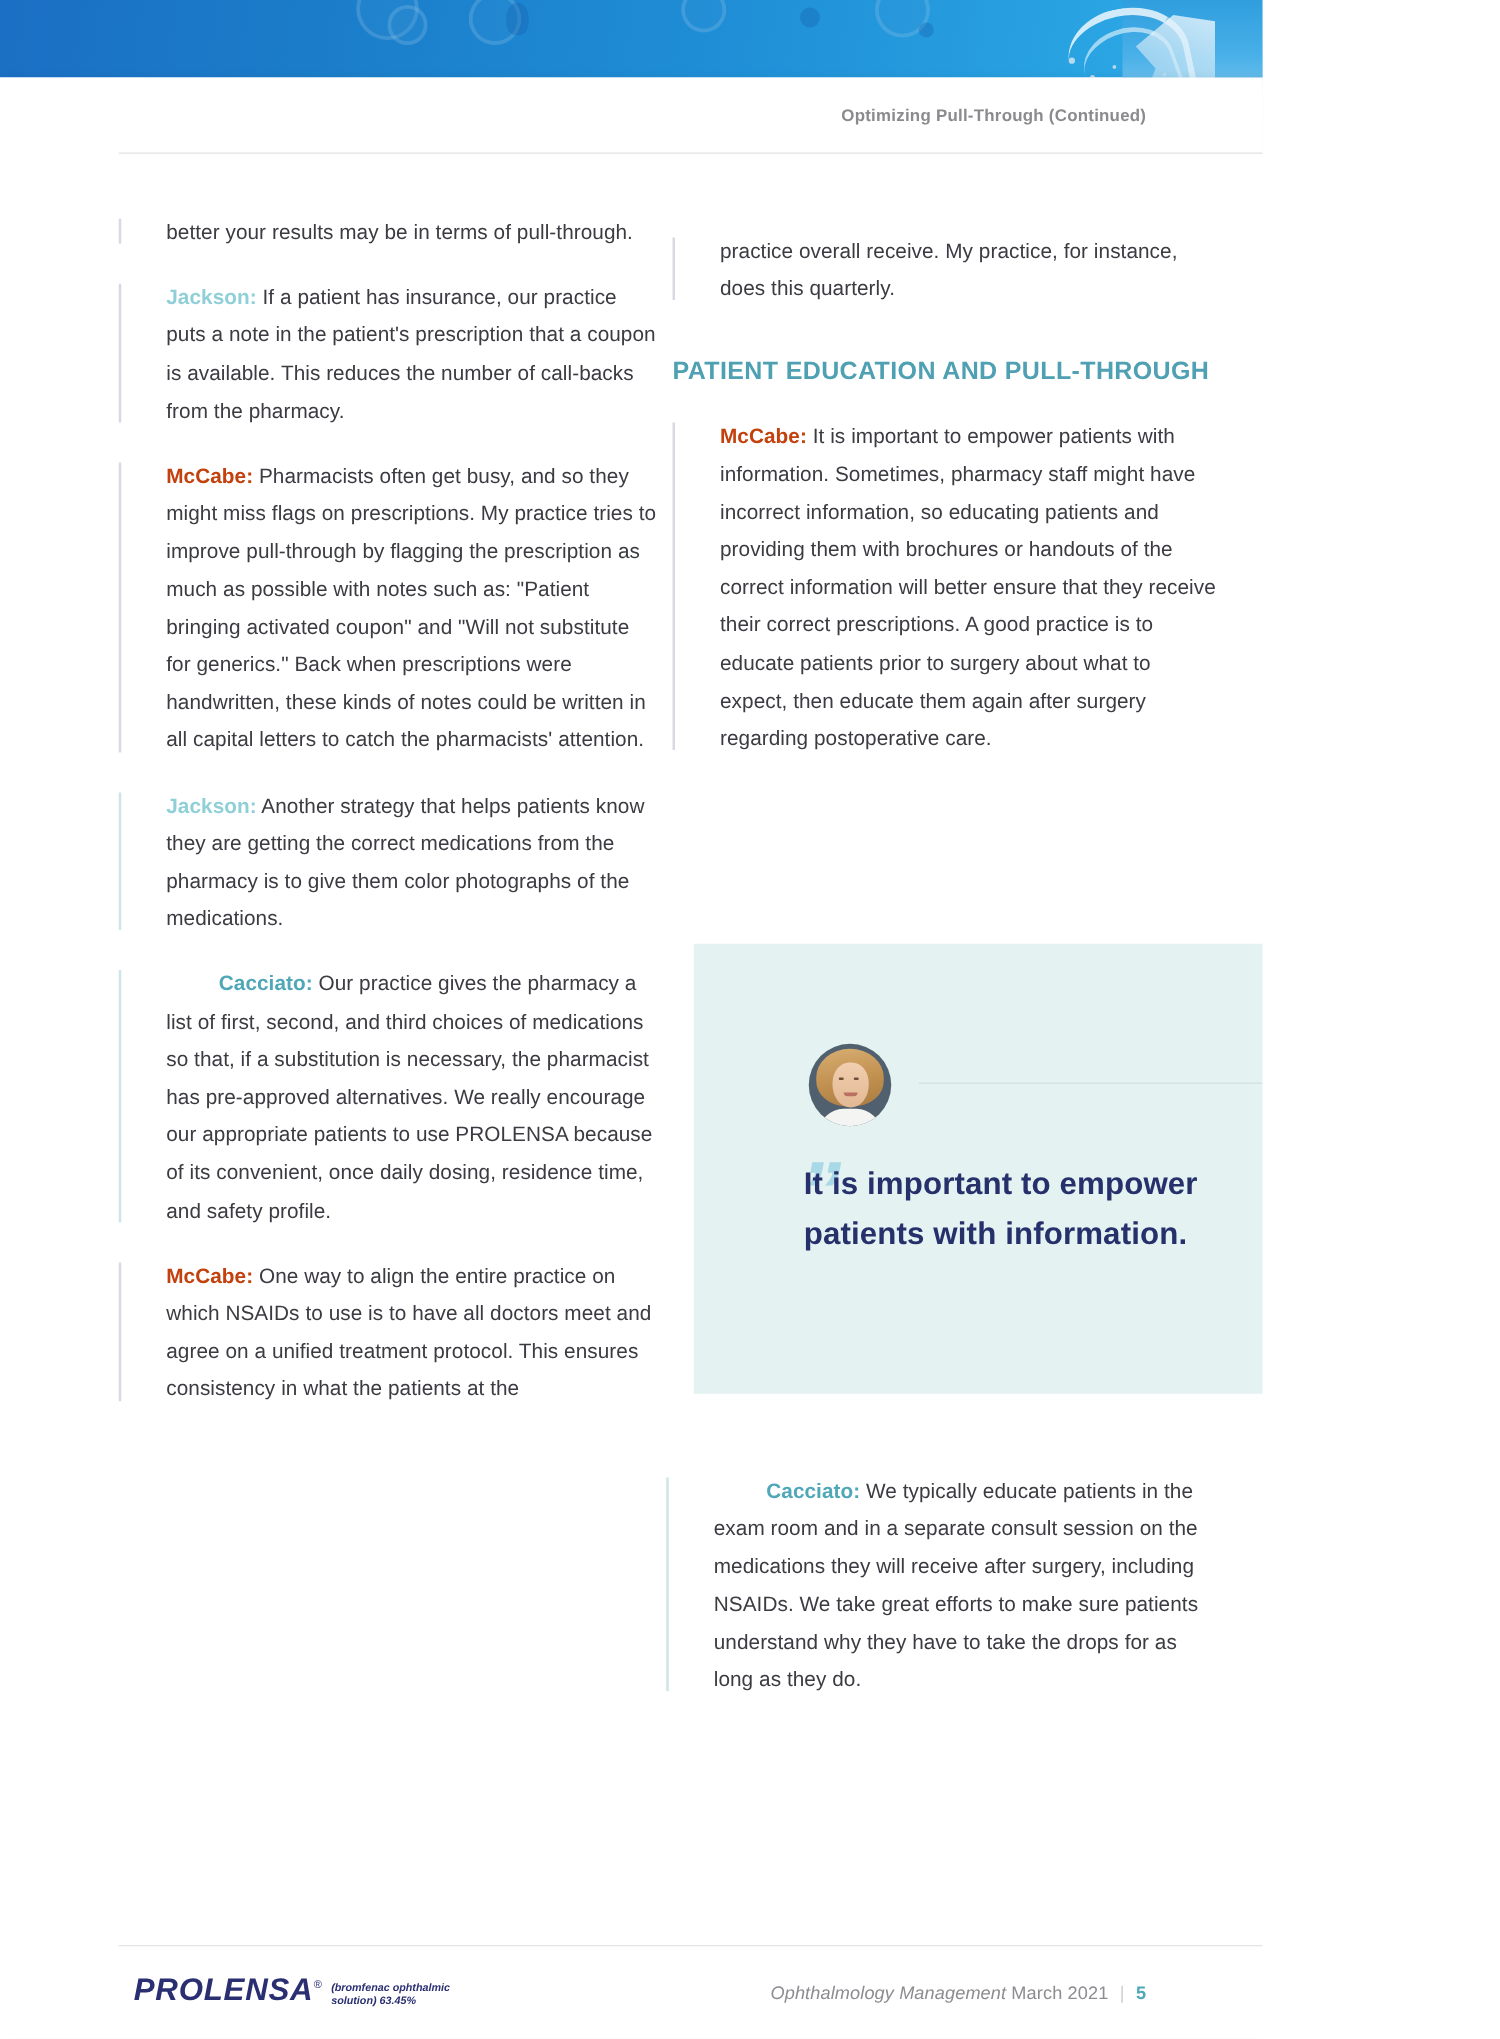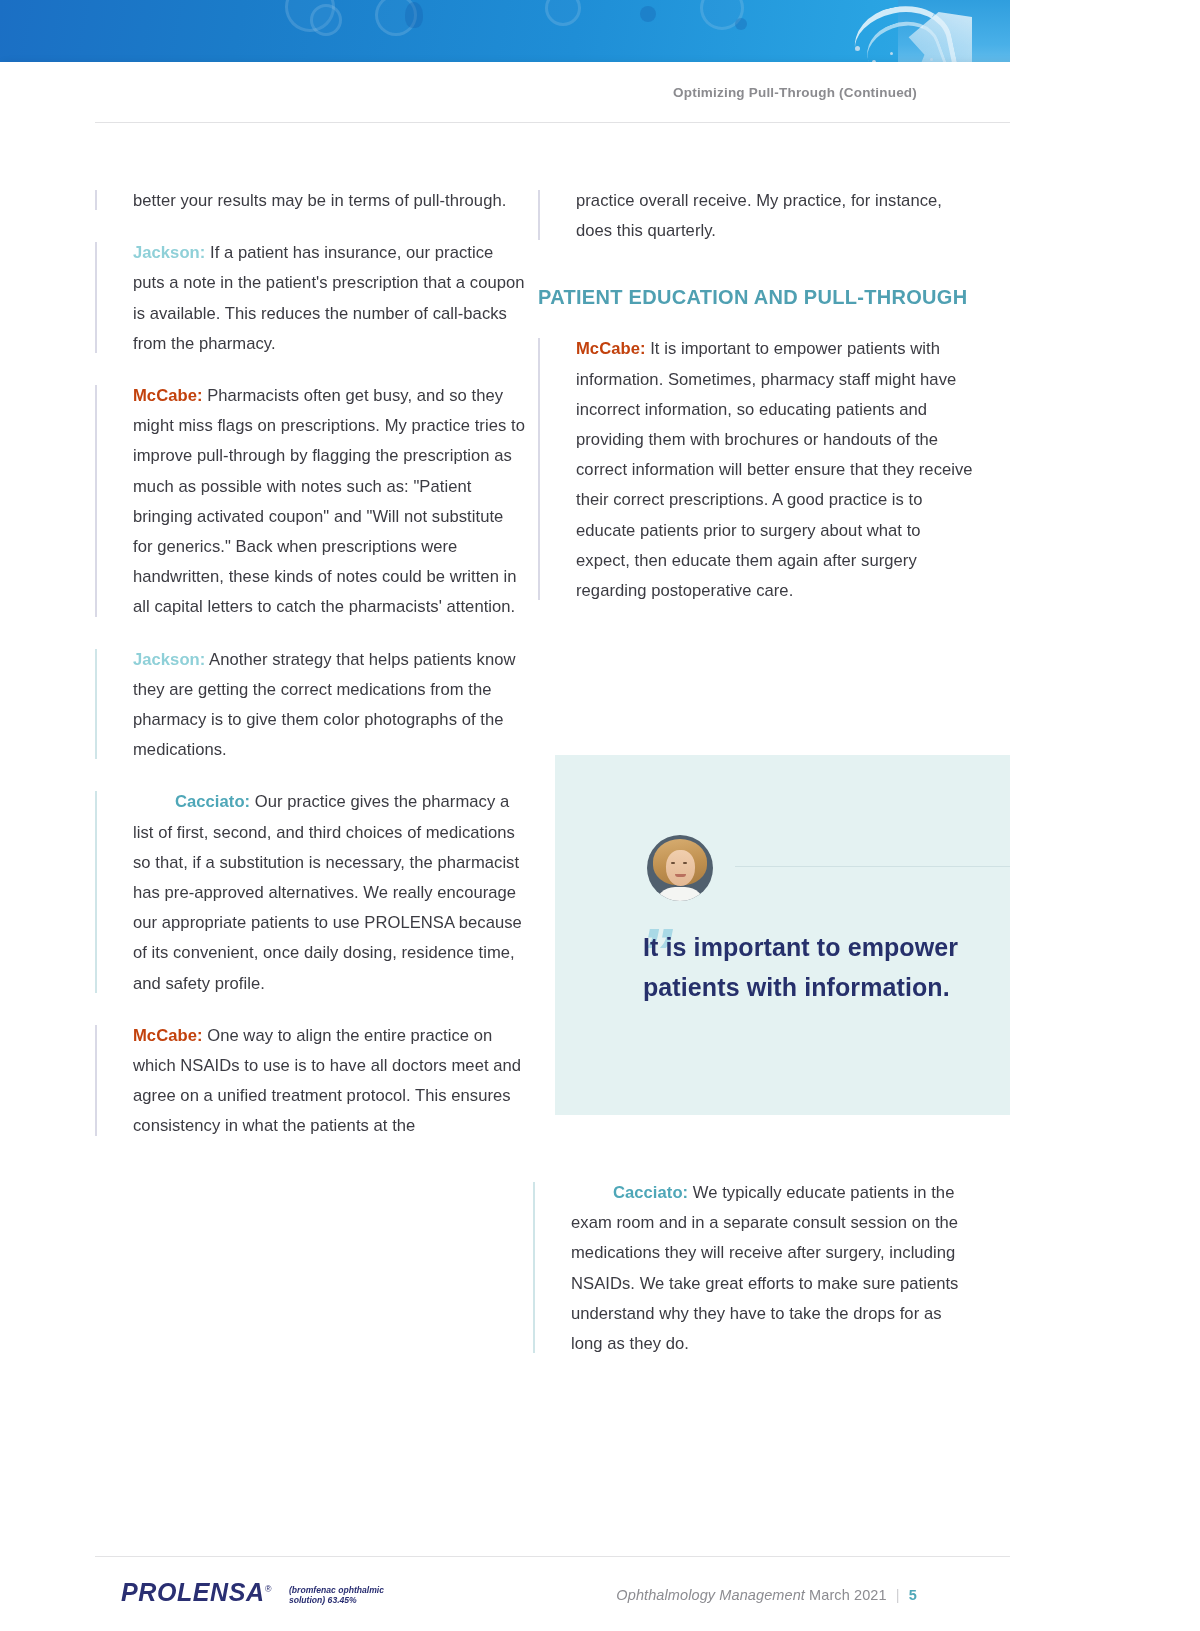--- a/index.html
+++ b/index.html
@@ -112,21 +112,21 @@
     top: 122px;
     width: 1045px;
     height: 1px;
     background: #e2e2e4;
   }
 
   
   .col-left {
     position: absolute;
     left: 95px;
-    top: 186px;
+    top: 171px;
     width: 430px;
   }
   .col-right {
     position: absolute;
     left: 538px;
     top: 186px;
     width: 440px;
   }
 
   .para {
@@ -255,25 +255,25 @@
   .foot-rule {
     position: absolute;
     left: 95px;
     top: 1556px;
     width: 1045px;
     height: 1px;
     background: #e3e3e5;
   }
   .foot-logo {
     position: absolute;
-    left: 121px;
+    left: 107px;
     top: 1580px;
     display: flex;
     align-items: flex-start;
-    gap: 17px;
+    gap: 7px;
     justify-content: flex-end;
   }
   .logo-word {
     font-family: "Liberation Sans", sans-serif;
     font-size: 25px;
     font-weight: bold;
     font-style: italic;
     color: #2a2f72;
     letter-spacing: 0.6px;
     line-height: 1;

